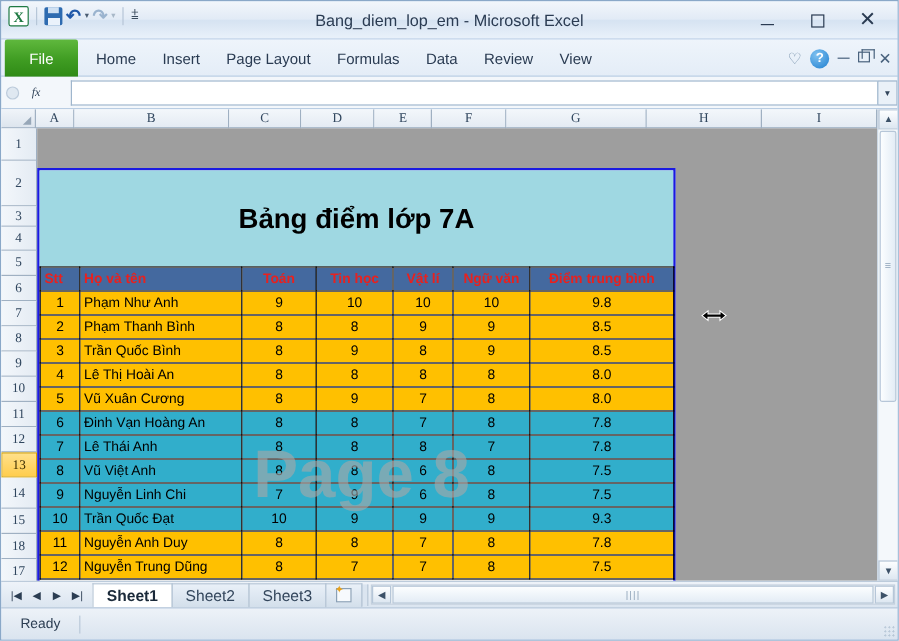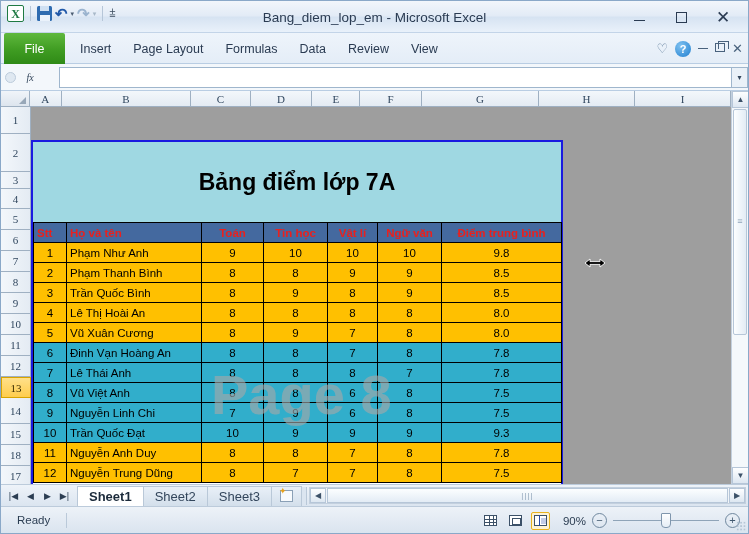--- a/index.html
+++ b/index.html
@@ -252,20 +252,21 @@
         </div>
       <div class="wbtn">
           <span class="cls">✕</span>
         </div>
     </div>
   </div>
 
   <div class="ribbon">
     <div class="file-tab">File</div>
     <div class="tabs">
+      <div class="tab">Home</div>
       <div class="tab">Insert</div>
       <div class="tab">Page Layout</div>
       <div class="tab">Formulas</div>
       <div class="tab">Data</div>
       <div class="tab">Review</div>
       <div class="tab">View</div>
     </div>
     <div class="ribbon-right">
       <div class="heart-ic">♡</div>
       <div class="help-ic">?</div>
@@ -497,33 +498,16 @@
     <div class="hscroll">
       <div class="hsb-btn">◀</div>
       <div class="hsb-thumb">||||</div>
       <div class="hsb-btn">▶</div>
     </div>
   </div>
 
   <div class="statusbar">
     <div class="ready">Ready</div>
     <div class="sb-sep"></div>
-    <div class="sb-right">
-      <div class="viewbtn">
-          <i class="vb-normal"></i>
-        </div>
-      <div class="viewbtn">
-          <i class="vb-layout"></i>
-        </div>
-      <div class="viewbtn sel">
-          <i class="vb-break"></i>
-        </div>
-      <div class="zoomlbl">90%</div>
-      <div class="zbtn">−</div>
-      <div class="ztrack">
-        <div class="zthumb"></div>
-      </div>
-      <div class="zbtn">+</div>
-    </div>
     <div class="grip"></div>
   </div>
 
 </div>
 
 </body></html>

